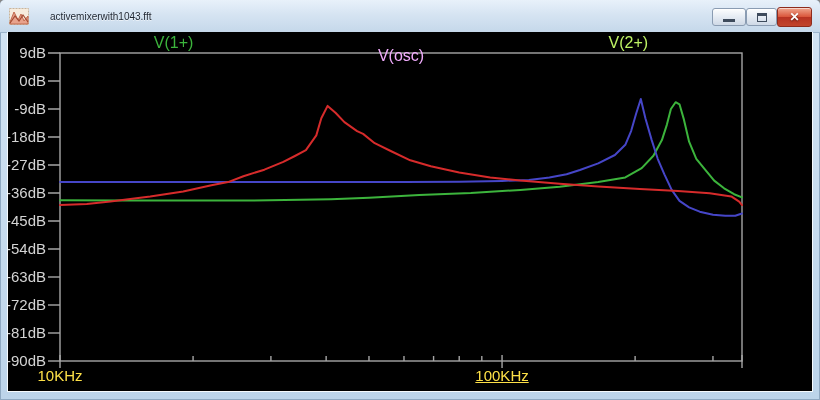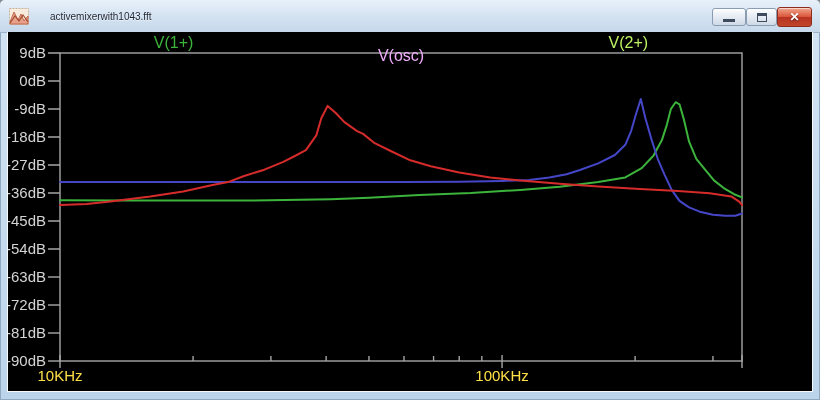--- a/index.html
+++ b/index.html
@@ -121,17 +121,17 @@
           <line x1="494.04612400262465" y1="323" x2="494.04612400262465" y2="336" stroke="#a6a6a6" stroke-width="1.4"></line>
           <line x1="734" y1="323" x2="734" y2="336" stroke="#a6a6a6" stroke-width="1.4"></line>
           <polyline points="52.0,168.2 116.6,168.5 185.1,168.5 242.7,168.5 292.5,167.8 322.9,167.2 361.0,165.7 411.3,162.9 462.8,161.0 512.3,157.9 551.7,154.8 590.2,150.1 617.3,145.4 633.7,136.1 645.4,123.7 653.9,108.1 658.9,92.6 662.9,77.0 667.6,70.2 671.5,72.3 676.0,87.9 681.1,109.7 688.3,126.8 697.1,137.7 706.2,148.6 716.1,156.3 726.1,162.2 734.0,165.4" fill="none" stroke="#3cb43c" stroke-width="2" stroke-linejoin="round" stroke-linecap="round"></polyline>
           <polyline points="52.0,150.1 185.1,150.1 318.1,150.1 396.0,150.1 451.2,149.8 494.0,148.9 520.9,147.9 541.4,145.4 558.6,142.3 571.9,138.0 590.2,131.4 606.9,123.0 617.3,112.8 623.2,98.8 628.1,81.7 632.8,67.0 637.4,86.3 643.7,108.1 649.7,126.8 656.4,142.3 663.7,157.9 671.5,168.8 681.1,175.3 691.7,179.7 705.0,182.8 717.3,183.7 727.3,183.7 734.0,181.5" fill="none" stroke="#4646c8" stroke-width="2" stroke-linejoin="round" stroke-linecap="round"></polyline>
           <polyline points="52.0,173.1 78.8,171.9 102.4,169.4 142.2,164.4 175.2,159.4 203.4,153.2 220.1,150.1 235.4,144.2 256.4,137.7 275.3,129.9 286.9,124.0 297.9,118.1 308.3,103.4 313.3,86.3 319.6,73.9 327.5,80.7 336.4,90.1 349.1,99.1 355.1,101.9 366.7,111.2 382.7,119.0 402.3,128.3 422.8,134.2 451.2,140.5 482.2,145.4 512.3,148.6 551.7,151.7 590.2,154.5 631.9,157.0 670.0,159.1 701.7,161.3 723.3,164.4 731.2,169.7 734.0,173.1" fill="none" stroke="#d62b2b" stroke-width="2" stroke-linejoin="round" stroke-linecap="round"></polyline>
         </svg>
       <span class="legend-label" style="left: 165.667px; color: rgb(60, 180, 60);">V(1+)</span>
       <span class="legend-label" style="left: 393px; color: #f0abfc; margin-top: 13px;">V(osc)</span>
       <span class="legend-label" style="left: 620.333px; color: #bef264;">V(2+)</span>
       <span class="x-label" style="left: 52px;">10KHz</span>
-      <span class="x-label" style="left: 494.046px;">100KHz</span>
+      <span class="x-label" style="left: 494.046px; text-decoration: underline;">100KHz</span>
     </div>
   </div>
 
 </div>
 
 </body></html>

